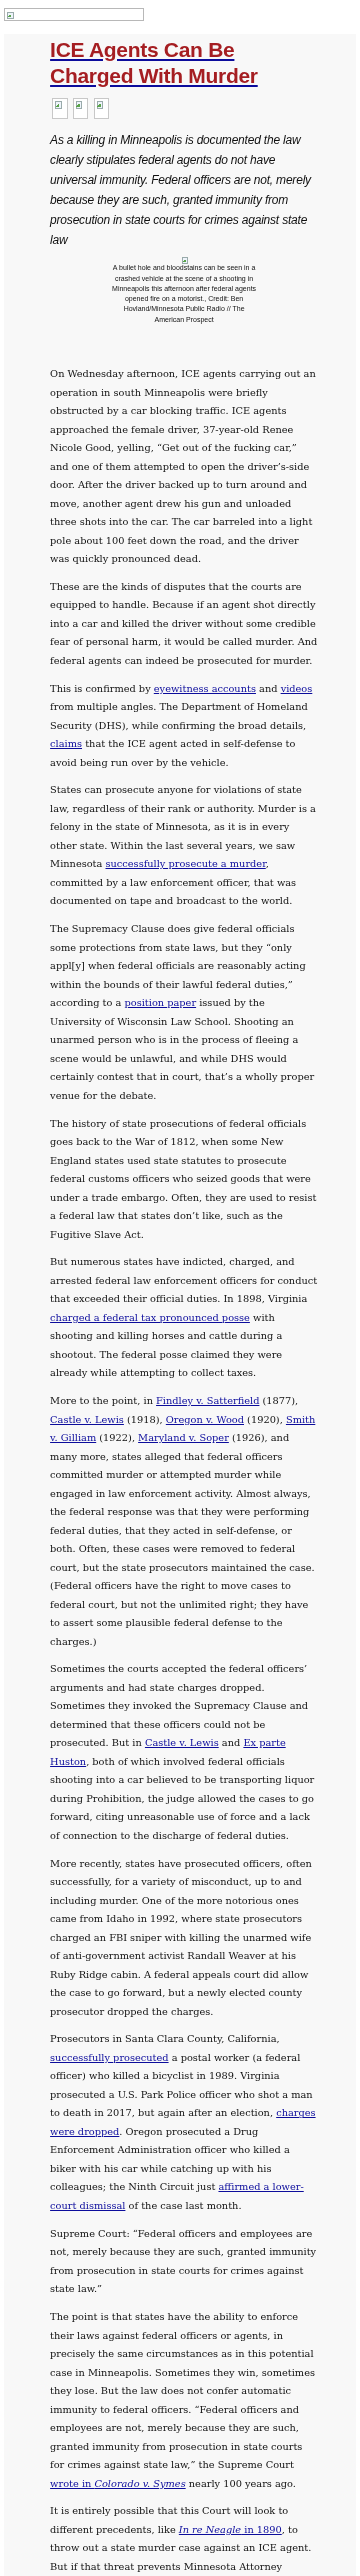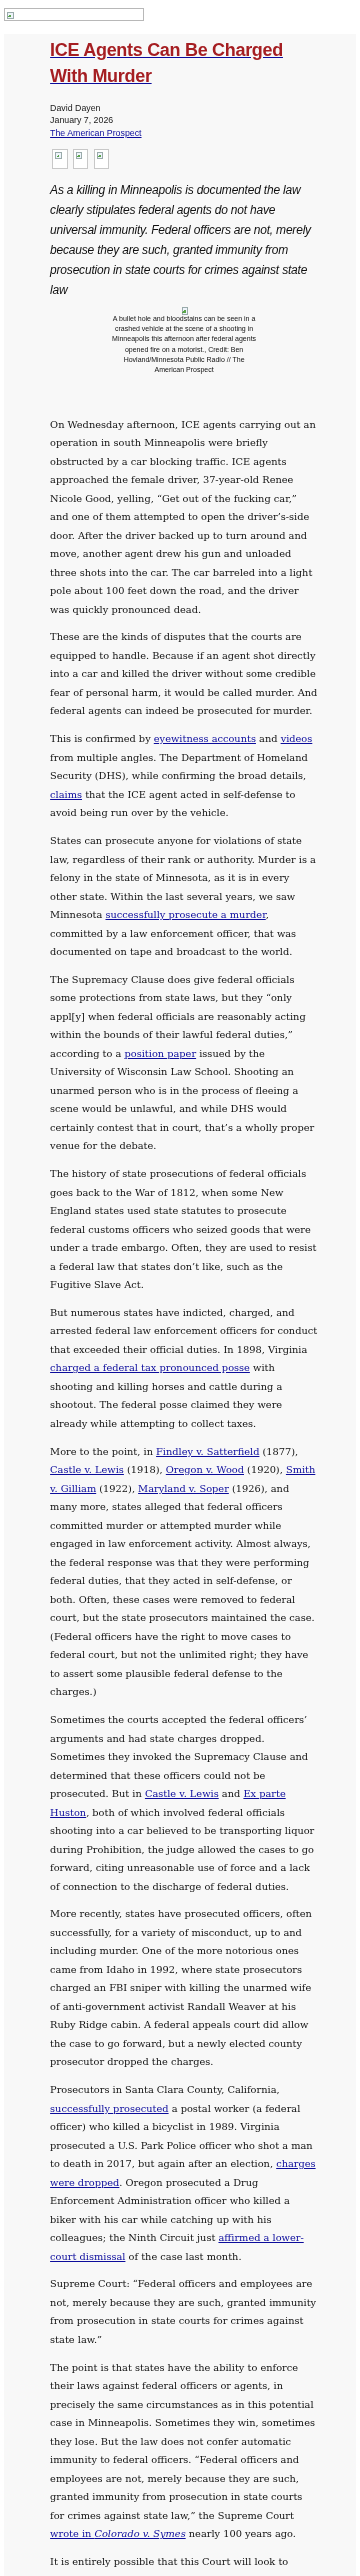--- a/index.html
+++ b/index.html
@@ -6,21 +6,21 @@
   body { width: 361px; font-family: "DejaVu Serif", serif; color: #1a1a1a; }
   a { color: #1a0dab; color: #0c0c9c; }
   .top-logo { position: relative; margin: 8.2px 0 0 4.1px; width: 140px; height: 13px; border: 0.5px solid #b8b8b8; box-sizing: border-box; background: #fff; }
   .broken { display: inline-block; width: 7.2px; height: 7.2px; position: relative; }
   .broken::before { content: ""; position: absolute; left: 1px; top: 0.5px; width: 4.6px; height: 5.7px; border: 0.5px solid #9aa; background: #eef4fb; }
   .broken::after { content: ""; position: absolute; left: 1.5px; top: 3.6px; width: 3.6px; height: 2.6px; background: linear-gradient(135deg, transparent 40%, #5aa44a 40%); }
   .top-logo .broken { position: absolute; left: 1px; top: 2.1px; }
 
   .card { margin: 12.4px 4.1px 0 4.1px; background: #f8f8f8; width: 352px; padding: 0 0 31px 0; box-sizing: border-box; }
   .content { padding-left: 46px; width: 268px; }
-  .headline { margin: 0; padding-top: 3.1px; font-family: "Liberation Sans", sans-serif; font-weight: bold; font-size: 18px; line-height: 26px; letter-spacing: -0.3px; }
+  .headline { margin: 0; padding-top: 3.1px; font-family: "Liberation Sans", sans-serif; font-weight: bold; font-size: 21px; line-height: 26px; letter-spacing: -0.3px; }
   .headline a { color: #a51e22; text-decoration-color: #0c0c9c; }
   .meta { margin-top: 13.4px; font-family: "Liberation Sans", sans-serif; font-size: 8.8px; line-height: 12.4px; color: #1a1a1a; }
   .meta a { color: #0c0c9c; }
   .share-row { margin-top: 9.3px; display: flex; gap: 5.2px; padding-left: 2.1px; }
   .share-box { width: 15.5px; height: 20.6px; border: 0.5px solid #c8c8c8; box-sizing: border-box; background: #fff; position: relative; }
   .share-box .broken { position: absolute; left: 1px; top: 1.5px; }
   .dek { margin-top: 11.3px; font-family: "Liberation Sans", sans-serif; font-style: italic; font-size: 12px; line-height: 20px; letter-spacing: -0.2px; color: #111; }
   .figure { text-align: center; margin: 6.2px 0 0 0; width: 268px; }
   .figure .broken { display: block; margin: 0 auto; }
   .caption { font-family: "Liberation Sans", sans-serif; font-size: 7px; line-height: 10.3px; color: #111; width: 149px; margin: 0 auto; }
@@ -36,25 +36,20 @@
 <div class="top-logo">
   <span class="broken"></span>
 </div>
 
 <div class="card">
   <div class="content">
     <h1 class="headline">
       <a href="#">ICE Agents Can Be Charged With Murder</a>
     </h1>
 
-    <div class="meta">
-      <div>David Dayen</div>
-      <div>January 7, 2026</div>
-      <a href="#">The American Prospect</a>
-    </div>
 
     <div class="share-row">
       <a href="#" class="share-box">
           <span class="broken"></span>
         </a>
       <a href="#" class="share-box">
           <span class="broken"></span>
         </a>
       <a href="#" class="share-box">
           <span class="broken"></span>

